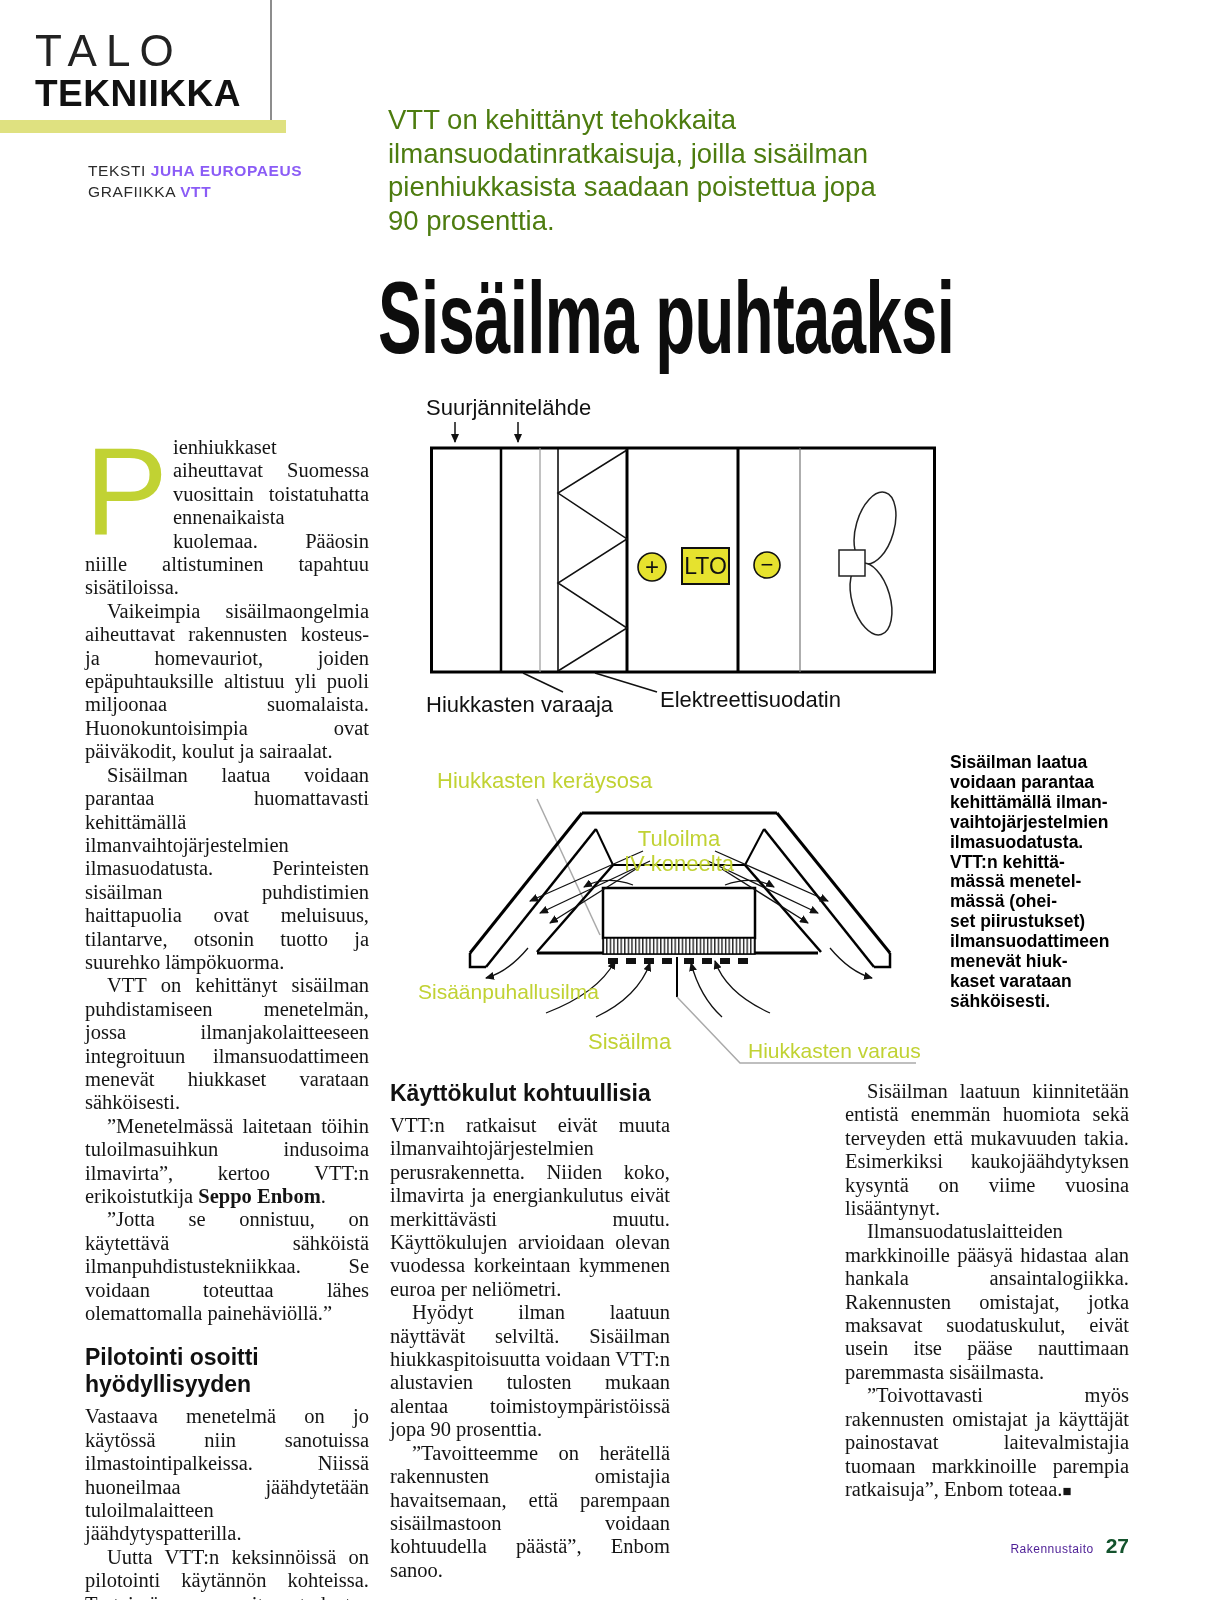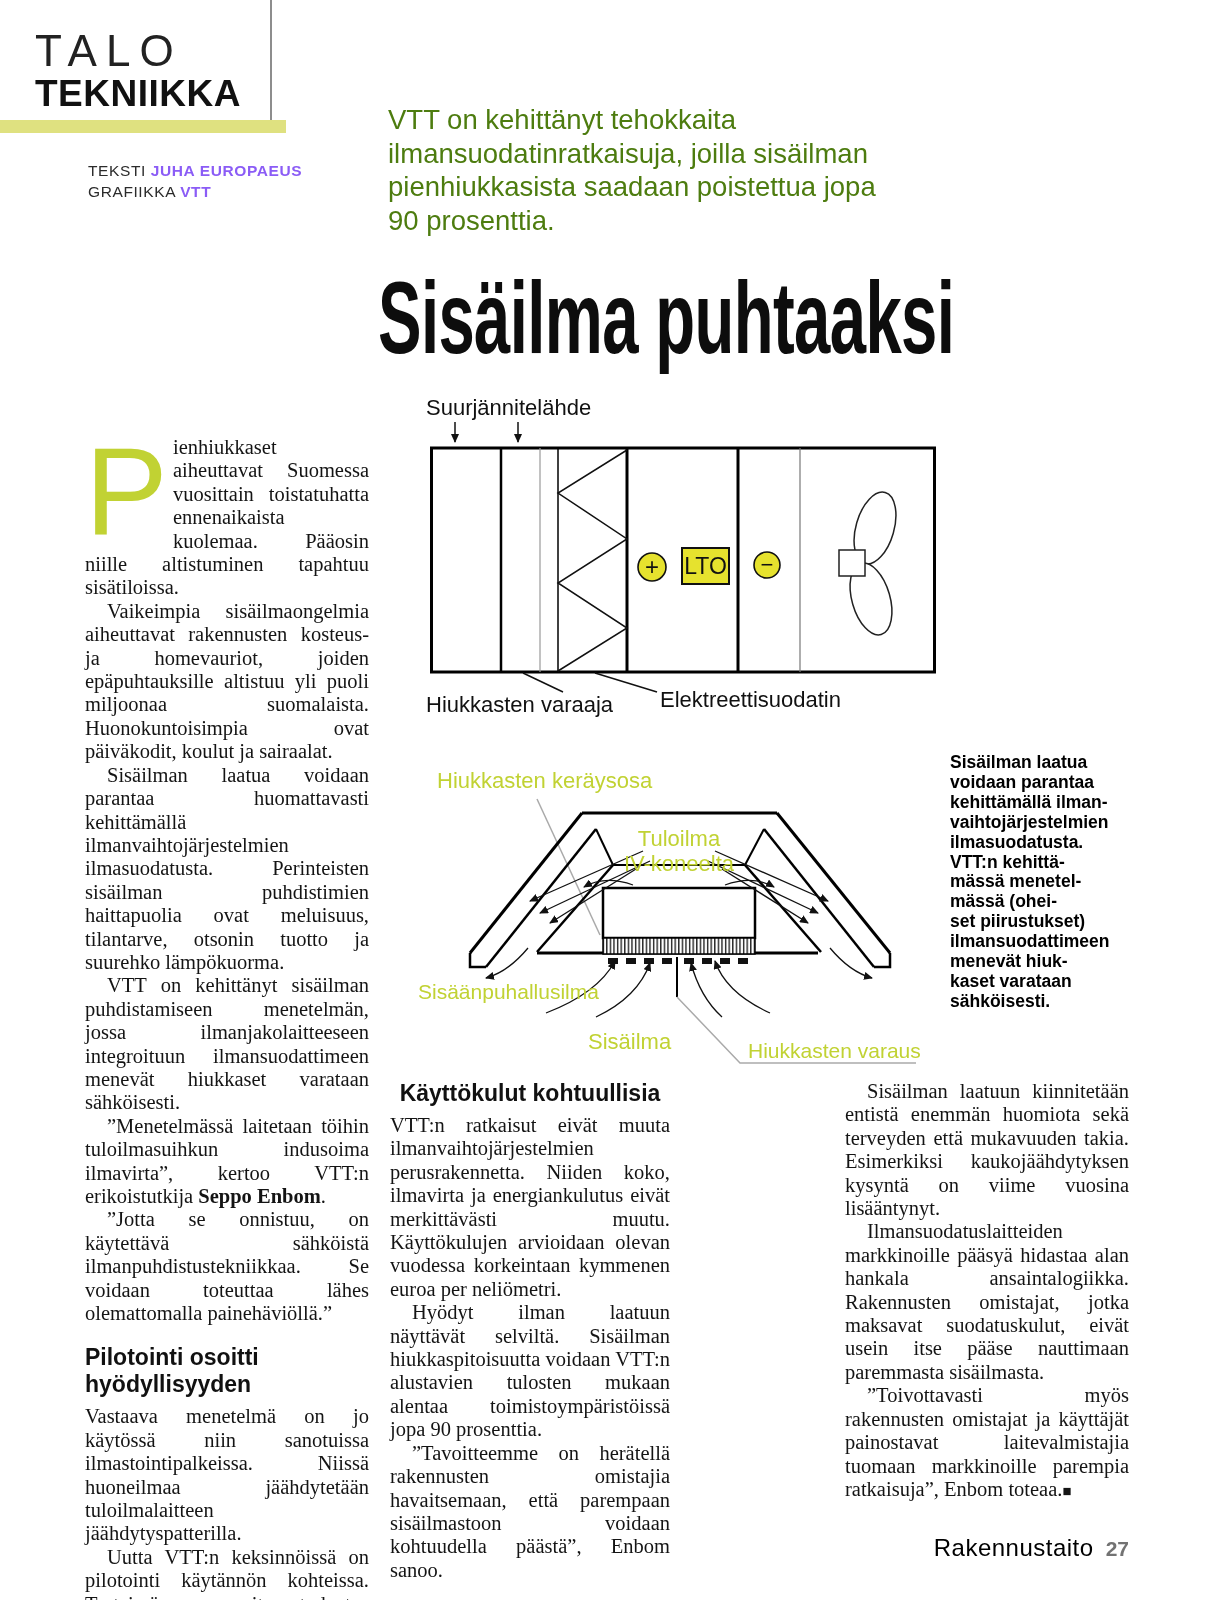--- a/index.html
+++ b/index.html
@@ -40,22 +40,22 @@
            line-height:19.9px;color:#000000;white-space:pre-line;}
 
   
   .diag{position:absolute;}
   .d1{left:420px;top:392px;width:520px;height:330px;}
   .d2{left:400px;top:755px;width:520px;height:312px;}
   svg text{font-family:"Liberation Sans",sans-serif;}
 
   
   .footer{position:absolute;left:845px;top:1534px;width:284px;text-align:right;}
-  .footer .mag{font-size:24px;color:#000000;letter-spacing:0.5px;}
-  .footer .pno{font-size:21px;font-weight:800;color:#737373;margin-left:12px;}
+  .footer .mag{font-size:12px;color:#4c1d95;letter-spacing:0.5px;}
+  .footer .pno{font-size:21px;font-weight:800;color:#14532d;margin-left:12px;}
 </style>
 </head>
 <body>
 
 <div id="page">
 
   <div class="masthead">
     <div class="l1">TALO</div>
     <div class="l2">TEKNIIKKA</div>
   </div>
@@ -207,21 +207,21 @@
 VTT:n kehittä-
 mässä menetel-
 mässä (ohei-
 set piirustukset)
 ilmansuodattimeen
 menevät hiuk-
 kaset varataan
 sähköisesti.</div>
 
   <div class="col midcol">
-    <p class="subhead" style="margin-top:0 !important;text-align:center;">Käyttökulut kohtuullisia</p>
+    <p class="subhead" style="margin-top:0 !important;">Käyttökulut kohtuullisia</p>
     <p>VTT:n ratkaisut eivät muuta ilmanvaihtojärjestelmien perusrakennetta. Niiden koko, ilmavirta ja energiankulutus eivät merkittävästi muutu. Käyttökulujen arvioidaan olevan vuodessa korkeintaan kymmenen euroa per neliömetri.</p>
     <p class="ind">Hyödyt ilman laatuun näyttävät selviltä. Sisäilman hiukkaspitoisuutta voidaan VTT:n alustavien tulosten mukaan alentaa toimistoympäristöissä jopa 90 prosenttia.</p>
     <p class="ind">”Tavoitteemme on herätellä rakennusten omistajia havaitsemaan, että parempaan sisäilmastoon voidaan kohtuudella päästä”, Enbom sanoo.</p>
   </div>
 
   <div class="col rightcol">
     <p class="ind">Sisäilman laatuun kiinnitetään entistä enemmän huomiota sekä terveyden että mukavuuden takia. Esimerkiksi kaukojäähdytyksen kysyntä on viime vuosina lisääntynyt.</p>
     <p class="ind">Ilmansuodatuslaitteiden markkinoille pääsyä hidastaa alan hankala ansaintalogiikka. Rakennusten omistajat, jotka maksavat suodatuskulut, eivät usein itse pääse nauttimaan paremmasta sisäilmasta.</p>
     <p class="ind"><span>”Toivottavasti myös rakennusten omistajat ja käyttäjät painostavat laitevalmistajia tuomaan markkinoille parempia ratkaisuja”, Enbom toteaa.</span><span class="endmark">■</span></p>
   </div>

